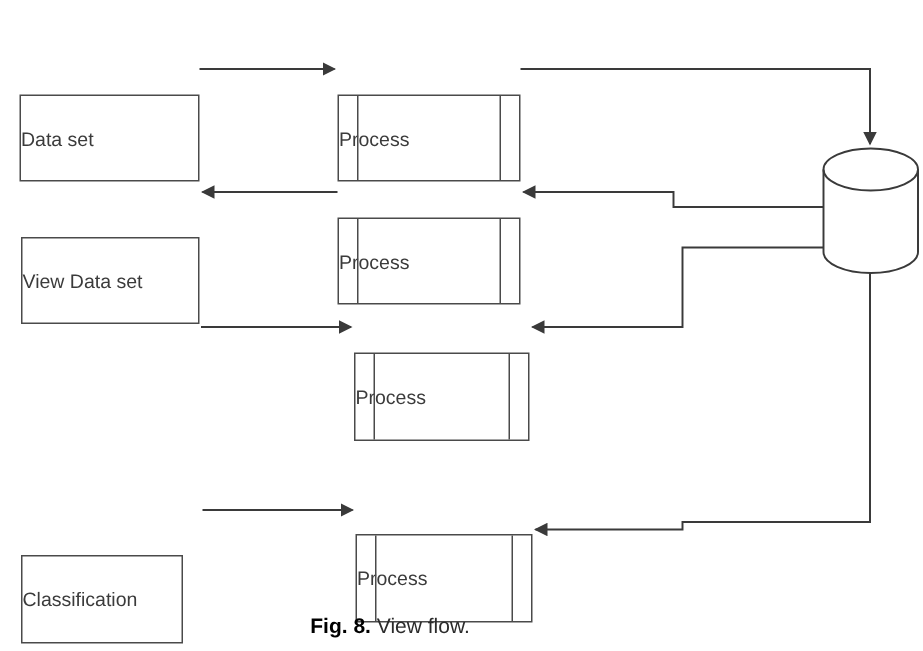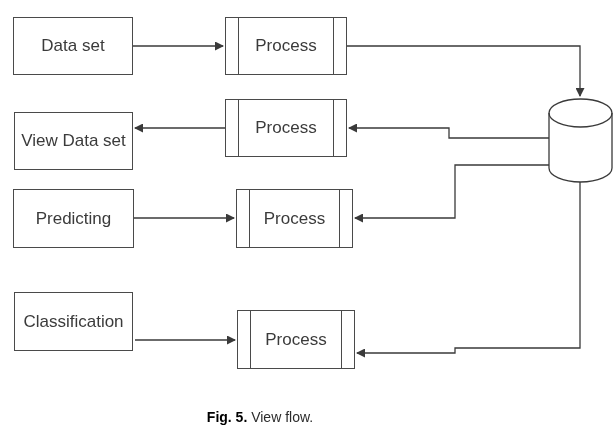--- a/index.html
+++ b/index.html
@@ -16,43 +16,43 @@
     left: 0; top: 0;
     width: 615px; height: 434px;
   }
   .node {
     position: absolute;
     box-sizing: border-box;
     border: 1px solid #4a4a4a;
     background: #ffffff;
     display: flex;
     align-items: center;
-    justify-content: center;
-    font-size: 17px;
+    font-size: 13px;
     color: #3b3b3b;
     text-align: center;
+    margin-top: 46px;
   }
   
   .pp::before, .pp::after {
     content: "";
     position: absolute;
     top: 0; bottom: 0;
     width: 0;
     border-left: 1px solid #4a4a4a;
   }
   .pp::before { left: 12px; }
   .pp::after  { right: 12px; }
 
   #n-data-set       { left: 13px;  top: 17px;  width: 120px; height: 58px; }
   #n-process-1      { left: 225px; top: 17px;  width: 122px; height: 58px; }
   #n-view-data-set  { left: 14px;  top: 112px;  width: 119px; height: 58px; }
   #n-process-2      { left: 225px; top: 99px;  width: 122px; height: 58px; }
   #n-predicting     { left: 13px;  top: 189px; width: 121px; height: 59px; }
   #n-process-3      { left: 236px; top: 189px; width: 117px; height: 59px; }
-  #n-classification { left: 14px;  top: 292px; width: 119px; height: 59px; }
+  #n-classification { left: 14px;  top: 324px; width: 108px; height: 59px; }
   #n-process-4      { left: 237px; top: 310px; width: 118px; height: 59px; }
 
   .caption {
     position: absolute;
     left: 0;
     top: 409px;
     width: 520px;
     text-align: center;
     font-size: 14px;
     color: #2b2b2b;
@@ -97,33 +97,30 @@
   </div>
 
   <div class="node" id="n-view-data-set">
     <span>View Data set</span>
   </div>
 
   <div class="node pp" id="n-process-2">
     <span>Process</span>
   </div>
 
-  <div class="node" id="n-predicting">
-    <span>Predicting</span>
-  </div>
 
   <div class="node pp" id="n-process-3">
     <span>Process</span>
   </div>
 
   <div class="node" id="n-classification">
     <span>Classification</span>
   </div>
 
   <div class="node pp" id="n-process-4">
     <span>Process</span>
   </div>
 
   <div class="caption">
-    <span class="cap-label">Fig. 5.</span><span> View flow.</span>
+    <span class="cap-label">Fig. 8.</span><span> View flow.</span>
   </div>
 
 </div>
 
 </body></html>

